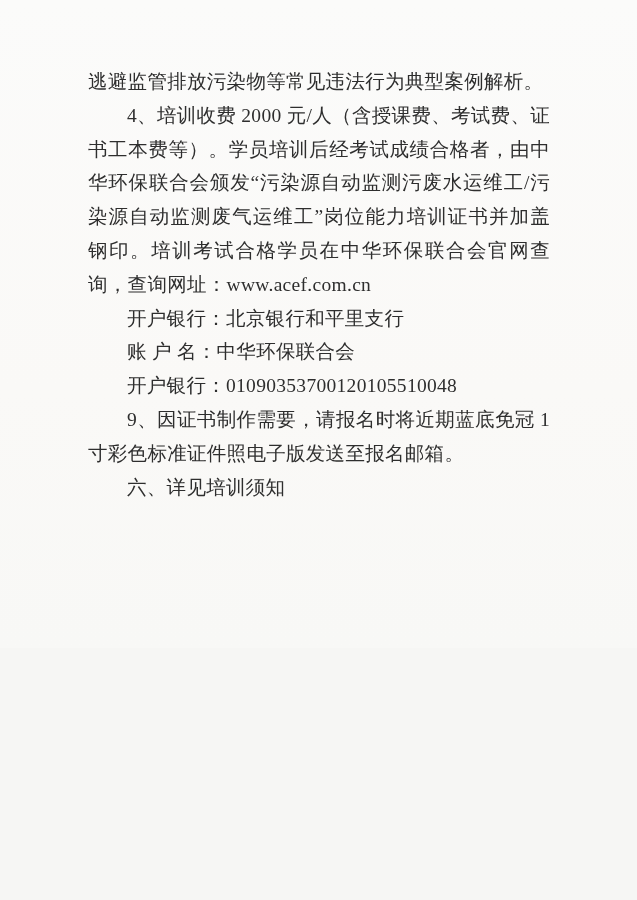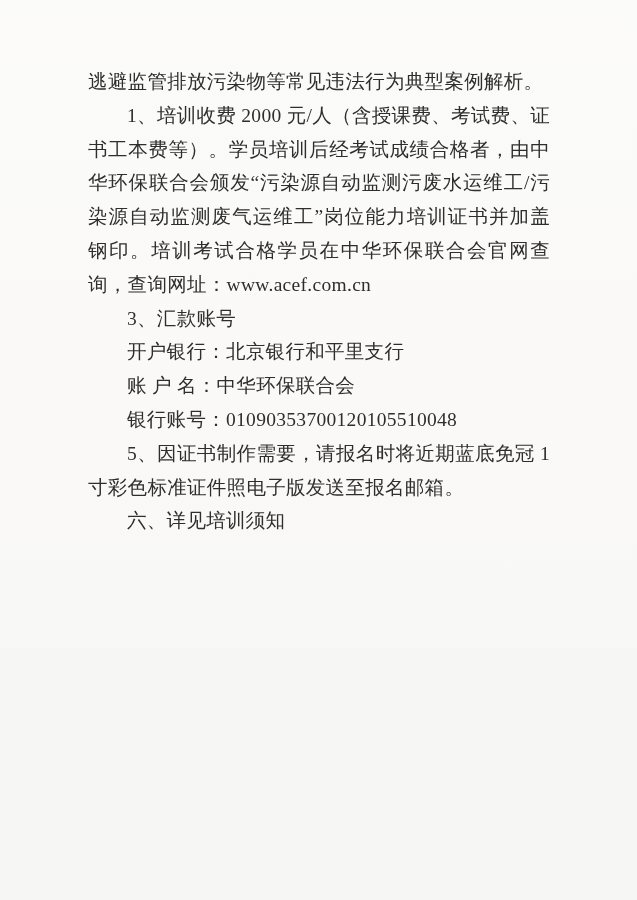--- a/index.html
+++ b/index.html
@@ -48,25 +48,24 @@
     letter-spacing: 3px;
     line-height: 28px;
   }
 </style>
 </head>
 <body>
 
 <div class="page">
   <div class="doc-body">
     <p class="para">逃避监管排放污染物等常见违法行为典型案例解析。</p>
-    <p class="para indent">1、培训收费 2000 元/人（含授课费、考试费、证书工本费等）。学员培训后经考试成绩合格者，由中华环保联合会颁发“污染源自动监测污废水运维工/污染源自动监测废气运维工”岗位能力培训证书并加盖钢印。培训考试合格学员在中华环保联合会官网查询，查询网址：www.acef.com.cn</p>
-    <p class="para indent">3、汇款账号</p>
+    <p class="para indent">4、培训收费 2000 元/人（含授课费、考试费、证书工本费等）。学员培训后经考试成绩合格者，由中华环保联合会颁发“污染源自动监测污废水运维工/污染源自动监测废气运维工”岗位能力培训证书并加盖钢印。培训考试合格学员在中华环保联合会官网查询，查询网址：www.acef.com.cn</p>
     <p class="para indent">开户银行：北京银行和平里支行</p>
     <p class="para indent">账 户 名：中华环保联合会</p>
-    <p class="para indent">银行账号：01090353700120105510048</p>
-    <p class="para indent">5、因证书制作需要，请报名时将近期蓝底免冠 1 寸彩色标准证件照电子版发送至报名邮箱。</p>
+    <p class="para indent">开户银行：01090353700120105510048</p>
+    <p class="para indent">9、因证书制作需要，请报名时将近期蓝底免冠 1 寸彩色标准证件照电子版发送至报名邮箱。</p>
     <p class="para indent">六、详见培训须知</p>
   </div>
 
   <div class="page-footer">
     <span>— 4 —</span>
   </div>
 </div>
 
 </body></html>

